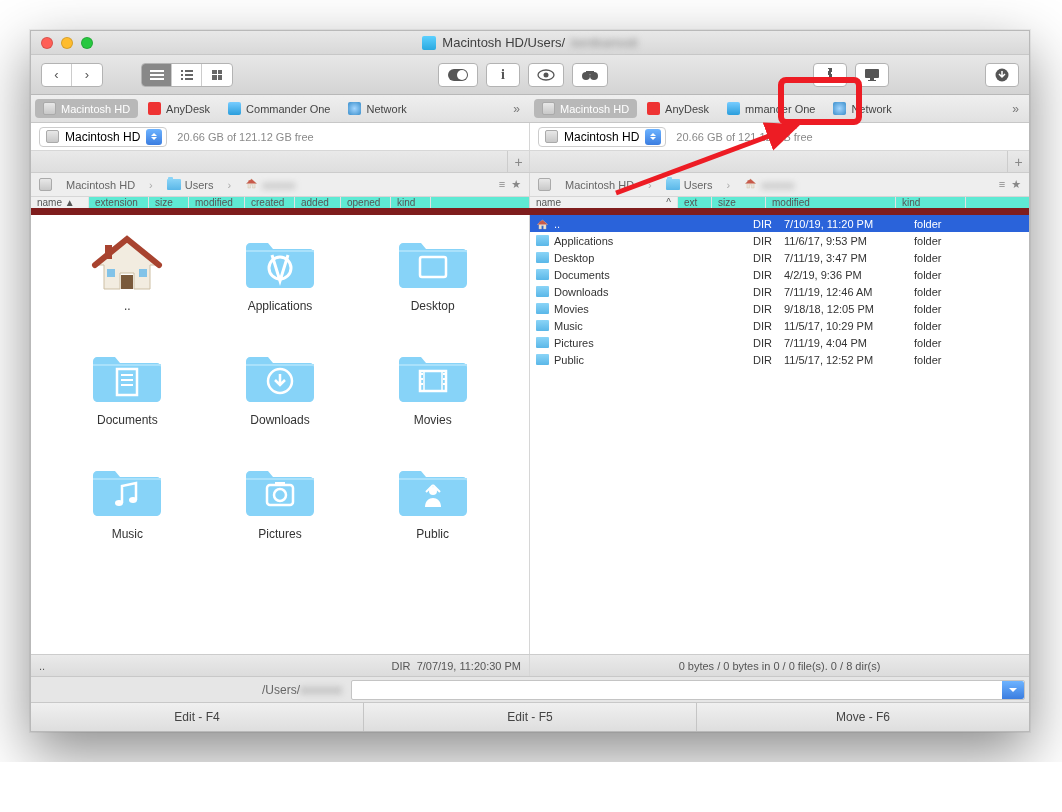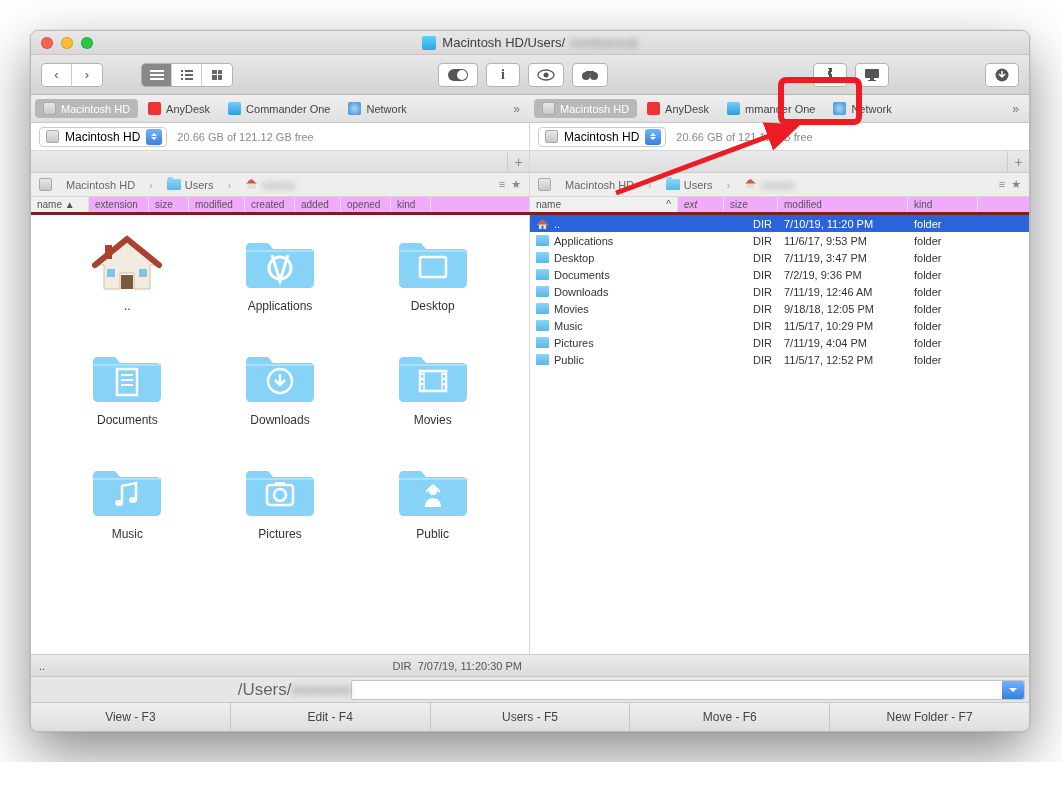--- a/index.html
+++ b/index.html
@@ -1,17 +1,17 @@
 <!DOCTYPE html>
 <html><head>
 <meta charset="utf-8">
 <style>
 *{box-sizing:border-box;margin:0;padding:0;font-family:-apple-system,"Helvetica Neue",Arial,sans-serif;-webkit-font-smoothing:antialiased}
 body{background:#fff;padding:30px}
-.window{width:1000px;border:1px solid #b9b9b9;border-radius:8px;overflow:hidden;box-shadow:0 22px 55px rgba(0,0,0,.45),0 0 0 1px rgba(0,0,0,.05);background:#ececec;position:relative}
+.window{width:1000px;border:1px solid #b9b9b9;border-radius:0;overflow:hidden;box-shadow:0 22px 55px rgba(0,0,0,.45),0 0 0 1px rgba(0,0,0,.05);background:#ececec;position:relative}
 
 .titlebar{height:24px;background:linear-gradient(#e8e8e8,#d8d8d8);display:flex;align-items:center;border-bottom:1px solid #c7c7c7;position:relative}
 .traffic{display:flex;gap:8px;padding-left:10px}
 .tl{width:12px;height:12px;border-radius:50%;border:.5px solid rgba(0,0,0,.15)}
 .tl.r{background:#ff5f57}.tl.y{background:#febc2e}.tl.g{background:#28c840}
 .titletext{position:absolute;left:0;right:0;text-align:center;font-size:13px;color:#404040;display:flex;justify-content:center;align-items:center;gap:6px}
 .disk-mini{width:14px;height:14px;background:linear-gradient(#5bd0ff,#2aa9e0);border-radius:2px;display:inline-block}
 .blurred{filter:blur(3px);color:#8a8a8a}
 
 .toolbar{height:40px;background:linear-gradient(#e7e7e7,#d4d4d4);border-bottom:1px solid #b8b8b8;display:flex;align-items:center;padding:0 10px;gap:8px}
@@ -48,21 +48,21 @@
 .tabstrip{height:22px;background:linear-gradient(#e9e9e9,#dedede);border-bottom:1px solid #ccc;display:flex}
 .tabstrip .half{justify-content:flex-end;padding:0}
 .plus{width:22px;height:100%;border-left:1px solid #ccc;display:flex;align-items:center;justify-content:center;color:#888;font-size:14px}
 
 .breadcrumb{height:24px;background:#eee;border-bottom:1px solid #d6d6d6;display:flex}
 .breadcrumb .half{font-size:11px;color:#666}
 .bc-item{display:flex;align-items:center;gap:4px}
 .bc-sep{margin:0 4px;color:#aaa}
 .righticons{margin-left:auto;display:flex;gap:6px;color:#888}
 
-.colhdr{height:18px;background:#f0abfc;border-bottom:3px solid #7f1d1d;display:flex}
+.colhdr{height:18px;background:#5eead4;border-bottom:7px solid #7f1d1d;display:flex}
 .colhdr .half{padding:0;gap:0}
 .ch{font-size:10px;color:#555;border-right:1px solid #e2e2e2;display:flex;align-items:center;padding:0 6px;height:100%}
 .ch.sort{background:#f0f0f0}
 
 .panes{display:flex;height:440px;background:#fff;border-bottom:1px solid #ccc}
 .pane{width:50%;overflow:auto}
 .pane.left{border-right:1px solid #d6d6d6}
 
 .igrid{display:grid;grid-template-columns:repeat(3,1fr);padding:20px 30px;gap:36px 20px}
 .gi{display:flex;flex-direction:column;align-items:center;gap:8px}
@@ -79,21 +79,21 @@
 .c-mod{width:130px}
 .c-kind{width:70px}
 .fico{width:13px;height:11px;border-radius:1px;background:linear-gradient(#8ad4f7,#5ab7e8);position:relative;flex-shrink:0}
 .fico::before{content:"";position:absolute;top:-2px;left:1px;width:5px;height:3px;background:#8ad4f7;border-radius:1px 1px 0 0}
 .homeico{width:13px;height:11px}
 
 .status{height:22px;background:linear-gradient(#eaeaea,#dcdcdc);border-bottom:1px solid #c8c8c8;display:flex}
 .status .half{font-size:11px;color:#555;justify-content:space-between}
 
 .pathbar{height:26px;background:#e6e6e6;display:flex;align-items:center;border-bottom:1px solid #c8c8c8}
-.pathlabel{width:320px;text-align:right;padding-right:0;font-size:17px;color:#666}
+.pathlabel{width:320px;text-align:right;padding-right:9px;font-size:12px;color:#666}
 .pathinput{flex:1;height:20px;border:1px solid #c4c4c4;background:#fff;border-radius:2px;margin-right:4px;display:flex}
 .pathinput .ddend{width:22px;background:linear-gradient(#6db3ff,#3b7de0);margin-left:auto;border-radius:0 2px 2px 0;position:relative}
 .pathinput .ddend::after{content:"";position:absolute;top:7px;left:7px;border:4px solid transparent;border-top-color:#fff}
 
 .footer{height:28px;background:linear-gradient(#f0f0f0,#dedede);display:flex}
 .fbtn{flex:1;display:flex;align-items:center;justify-content:center;font-size:12px;color:#444;border-right:1px solid #c5c5c5}
 .fbtn:last-child{border-right:none}
 
 .arrow-svg{position:absolute;top:90px;left:575px;z-index:9;pointer-events:none}
 
@@ -336,21 +336,21 @@
         <div class="ch" style="width: 60px;">extension</div>
         <div class="ch" style="width: 40px;">size</div>
         <div class="ch" style="width: 56px;">modified</div>
         <div class="ch" style="width: 50px;">created</div>
         <div class="ch" style="width: 46px; text-align: center;">added</div>
         <div class="ch" style="width: 50px;">opened</div>
         <div class="ch" style="width: 40px;">kind</div>
       </div>
     <div class="half" id="ch-right">
         <div class="ch sort" style="width: 148px;">name<span style="margin-left: auto;"> ^</span></div>
-        <div class="ch" style="width: 46px; font-style: italic;">ext</div>
+        <div class="ch" style="width: 34px;">ext</div>
         <div class="ch" style="width: 54px;">size</div>
         <div class="ch" style="width: 130px;">modified</div>
         <div class="ch" style="width: 70px;">kind</div>
       </div>
   </div>
 
   <div class="panes">
     <div class="pane left" id="pane-left">
         <div class="igrid">
           <div class="gi">
@@ -484,21 +484,21 @@
           <div class="c c-mod">7/11/19, 3:47 PM</div>
           <div class="c c-kind">folder</div>
         </div>
         <div class="frow">
           <div class="c c-name">
             <span class="fico"></span>
             <span>Documents</span>
           </div>
           <div class="c c-ext"></div>
           <div class="c c-size">DIR</div>
-          <div class="c c-mod">7/2/19, 9:36 PM</div>
+          <div class="c c-mod">4/2/19, 9:36 PM</div>
           <div class="c c-kind">folder</div>
         </div>
         <div class="frow">
           <div class="c c-name">
             <span class="fico"></span>
             <span>Downloads</span>
           </div>
           <div class="c c-ext"></div>
           <div class="c c-size">DIR</div>
           <div class="c c-mod">7/11/19, 12:46 AM</div>
@@ -545,30 +545,31 @@
           <div class="c c-kind">folder</div>
         </div>
       </div>
   </div>
 
   <div class="status">
     <div class="half">
       <span>..</span>
       <span style="margin-left:auto"><span>DIR</span>&nbsp;&nbsp;<span>7/07/19, 11:20:30 PM</span></span>
     </div>
+    <div class="half" style="justify-content:center">
+      <span>0 bytes / 0 bytes in 0 / 0 file(s). 0 / 8 dir(s)</span>
+    </div>
   </div>
 
   <div class="pathbar">
     <div class="pathlabel"><span>/Users/</span><span class="blurred">xxxxxxx</span></div>
     <div class="pathinput">
         <div class="ddend"></div>
       </div>
   </div>
 
   <div class="footer" id="footer">
-      <div class="fbtn">View - F3</div>
       <div class="fbtn">Edit - F4</div>
-      <div class="fbtn">Users - F5</div>
+      <div class="fbtn">Edit - F5</div>
       <div class="fbtn">Move - F6</div>
-      <div class="fbtn">New Folder - F7</div>
     </div>
 
 </div>
 
 </body></html>

